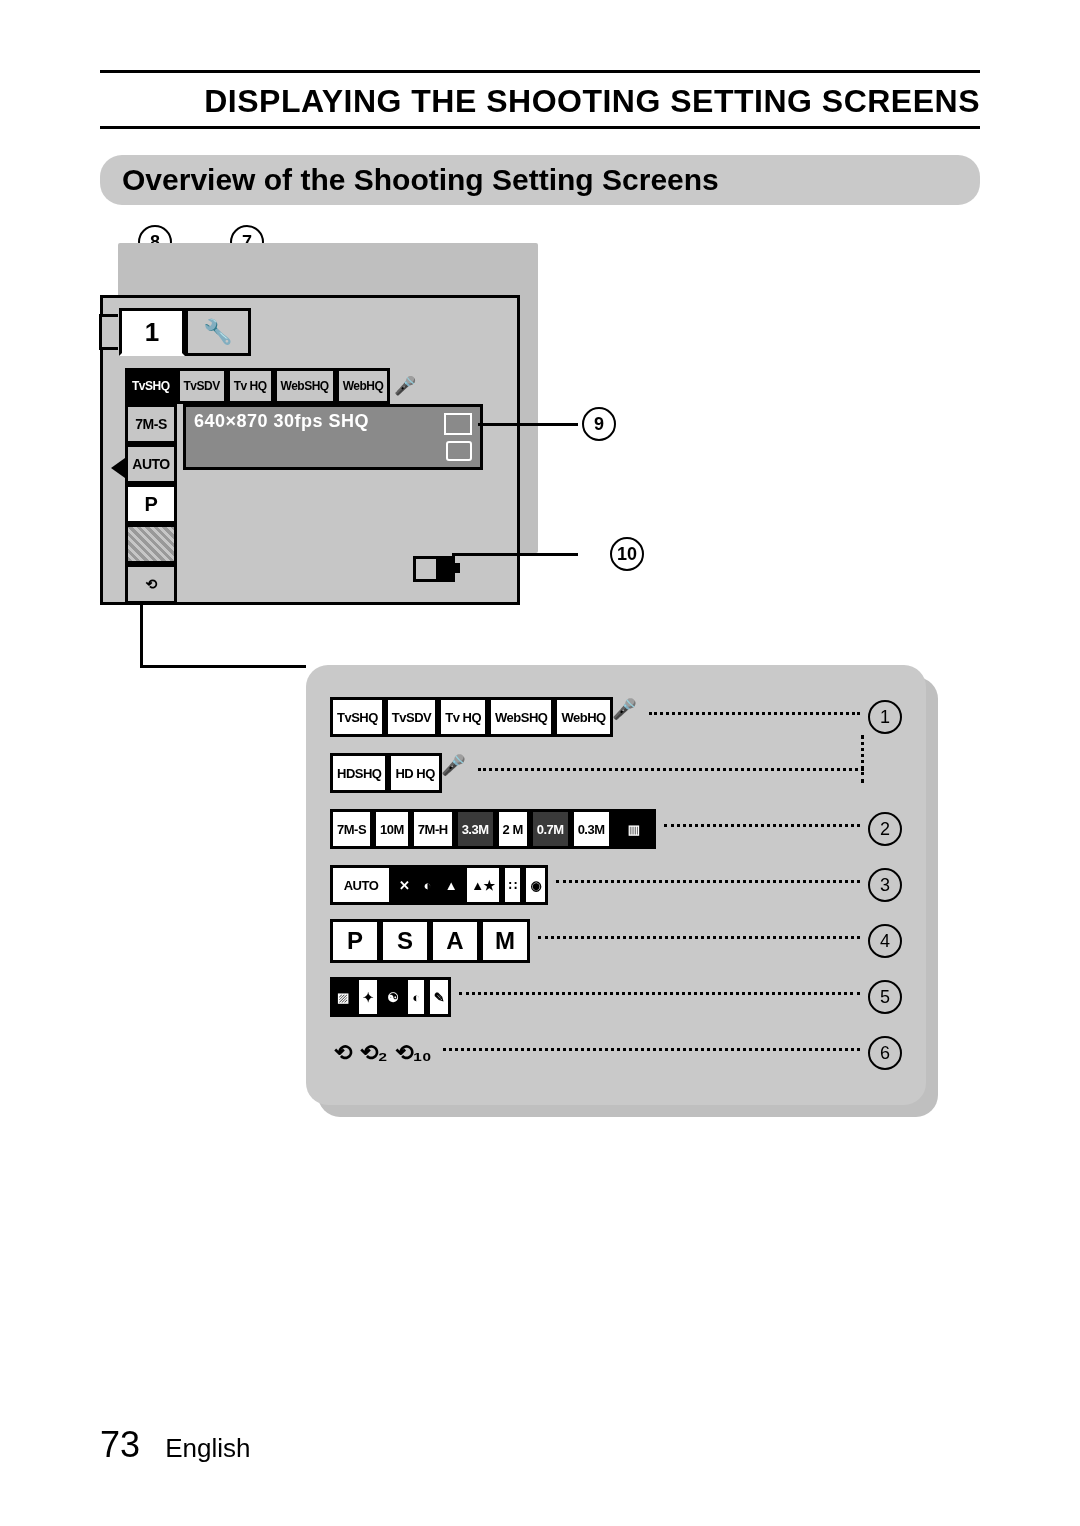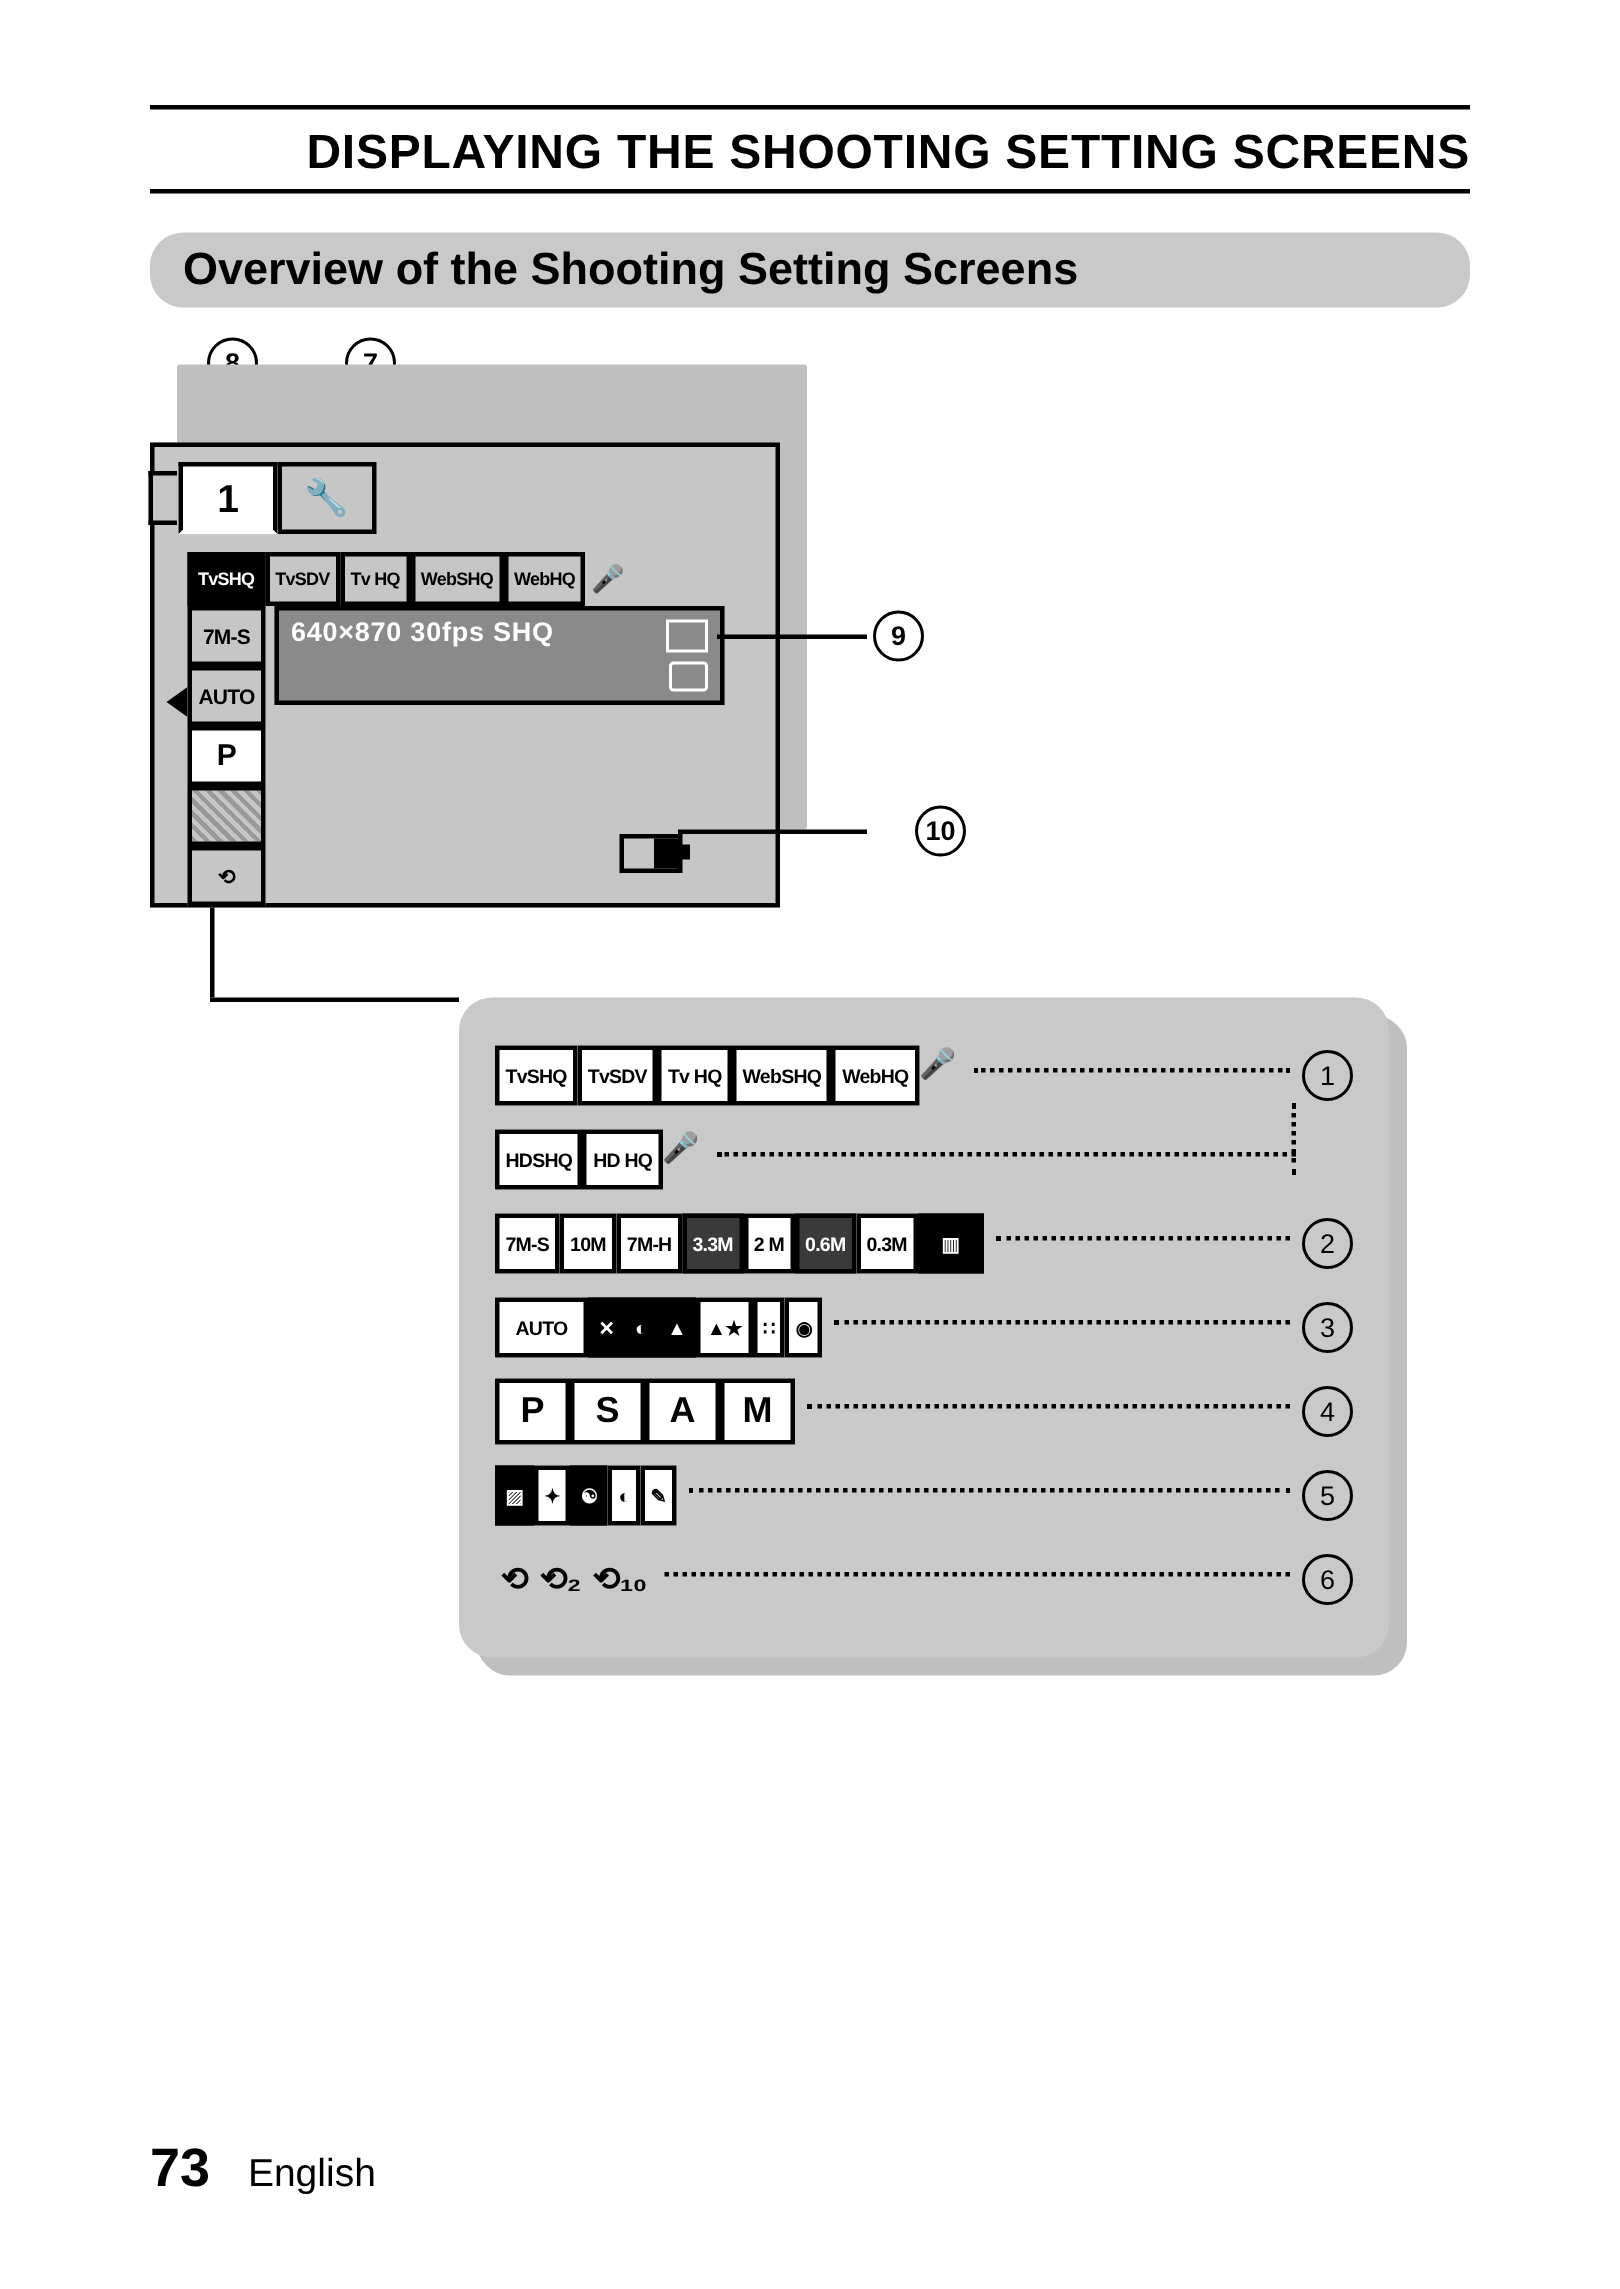--- a/index.html
+++ b/index.html
@@ -69,21 +69,21 @@
 
   .lcall{width:30px;height:30px;border:2px solid #000;border-radius:50%;background:#c9c9c9;font-size:18px;display:flex;align-items:center;justify-content:center}
 
   
   .r1-vconn{position:absolute;right:38px;top:38px;height:48px;border-left:3px dotted #000}
 
   .bigcell{width:44px;height:38px;border:3px solid #000;background:#fff;font-size:24px;font-weight:800;display:flex;align-items:center;justify-content:center}
 
   
   .footer{position:absolute;left:100px;bottom:60px;font-size:26px}
-  .footer b{font-size:36px;font-weight:700;margin-right:18px}
+  .footer b{font-size:36px;font-weight:400;margin-right:18px}
 </style>
 </head>
 <body>
 
 <div class="page">
   <div class="rule"></div>
   <div class="h1">DISPLAYING THE SHOOTING SETTING SCREENS</div>
   <div class="rule2"></div>
   <div class="pill">Overview of the Shooting Setting Screens</div>
 
@@ -173,21 +173,21 @@
         <div style="width:30px"></div>
       </div>
 
       <div class="lrow">
         <div class="items">
           <div class="licon">7M-S</div>
           <div class="licon">10M</div>
           <div class="licon">7M-H</div>
           <div class="licon licon-dark">3.3M</div>
           <div class="licon">2 M</div>
-          <div class="licon licon-dark">0.6M</div>
+          <div class="licon licon-dark">0.7M</div>
           <div class="licon">0.3M</div>
           <div class="licon" style="background:#000;color:#fff;width:30px">▥</div>
         </div>
         <div class="dots"></div>
         <div class="lcall">2</div>
       </div>
 
       <div class="lrow">
         <div class="items">
           <div class="licon" style="width:48px">AUTO</div>

